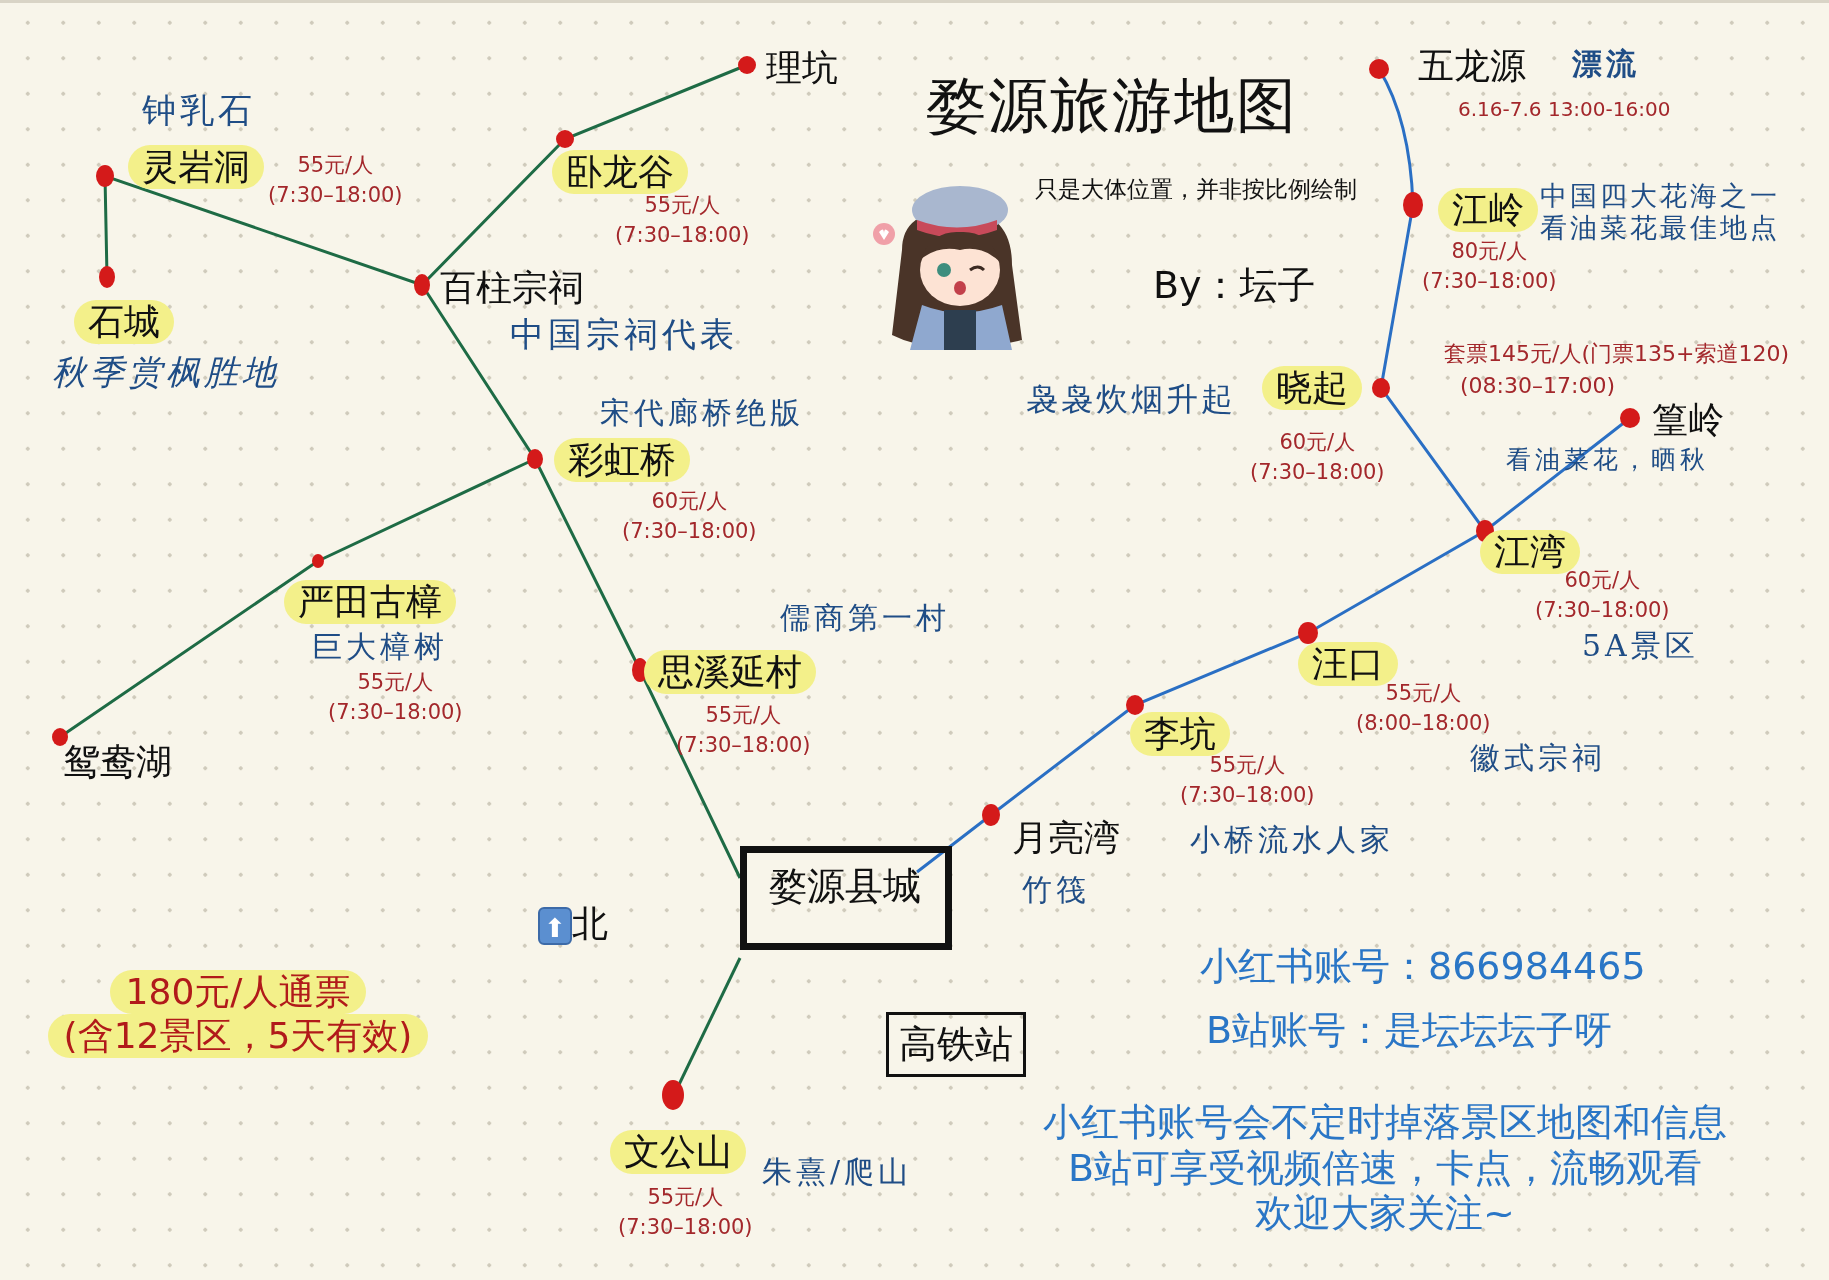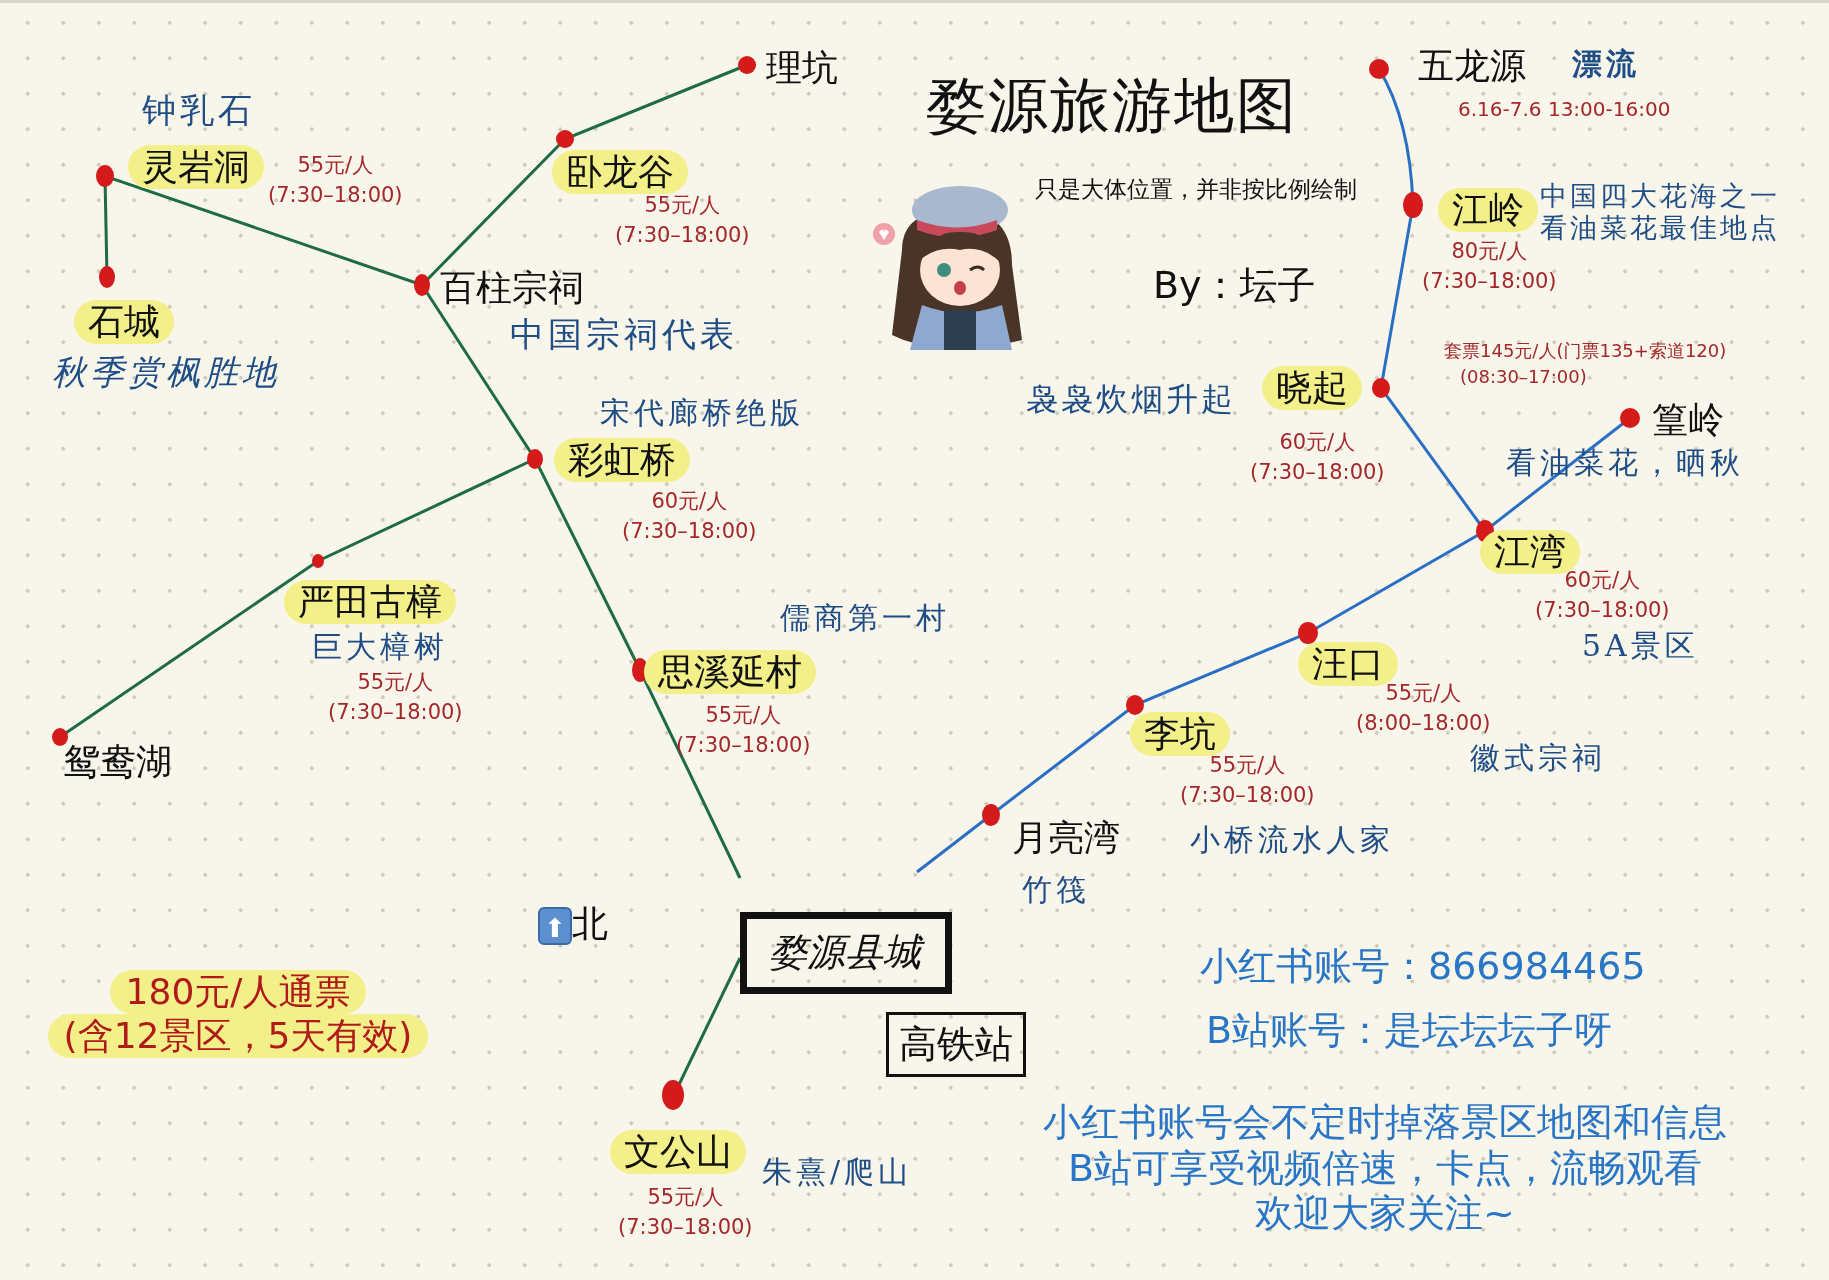--- a/index.html
+++ b/index.html
@@ -138,21 +138,21 @@
 <div class="abs name hl" style="left:644px;top:650px;">思溪延村</div>
 <div class="abs price" style="left:676px;top:700px;">
   <div>55元/人</div>
   <div>(7:30–18:00)</div>
 </div>
 
 <div class="abs" style="left:538px;top:900px;font-size:36px;color:#111;">
   <span class="north-icon">⬆</span><span>北</span>
 </div>
 
-<div class="abs boxed" style="left:740px;top:912px;width:212px;height:82px;font-style:italic;">
+<div class="abs boxed" style="left:740px;top:846px;width:212px;height:104px;">
   <span>婺源县城</span>
 </div>
 <div class="abs boxed-thin" style="left:886px;top:1012px;">
   <span>高铁站</span>
 </div>
 
 <div class="abs pass" style="left:28px;top:970px;width:420px;">
   <span>180元/人通票</span><br>
   <span>(含12景区，5天有效)</span>
 </div>
@@ -171,34 +171,34 @@
 <div class="abs name hl" style="left:1438px;top:188px;">江岭</div>
 <div class="abs note" style="left:1540px;top:180px;font-size:27px;letter-spacing:3px;line-height:1.2;">
   <div>中国四大花海之一</div>
   <div>看油菜花最佳地点</div>
 </div>
 <div class="abs price" style="left:1422px;top:236px;">
   <div>80元/人</div>
   <div>(7:30–18:00)</div>
 </div>
 
-<div class="abs price" style="left:1444px;top:338px;font-size:18px;text-align:left;">
+<div class="abs price" style="left:1444px;top:338px;font-size:22px;text-align:left;">
   <div>套票145元/人(门票135+索道120)</div>
   <div style="padding-left:16px;">(08:30–17:00)</div>
 </div>
 
 <div class="abs note" style="left:1026px;top:378px;font-size:32px;letter-spacing:3px;">袅袅炊烟升起</div>
 <div class="abs name hl" style="left:1262px;top:366px;">晓起</div>
 <div class="abs price" style="left:1250px;top:427px;">
   <div>60元/人</div>
   <div>(7:30–18:00)</div>
 </div>
 
 <div class="abs name" style="left:1652px;top:400px;">篁岭</div>
-<div class="abs note" style="left:1506px;top:443px;font-size:30px;">看油菜花，晒秋</div>
+<div class="abs note" style="left:1506px;top:443px;font-size:25px;">看油菜花，晒秋</div>
 
 <div class="abs name hl" style="left:1480px;top:530px;">江湾</div>
 <div class="abs price" style="left:1535px;top:565px;">
   <div>60元/人</div>
   <div>(7:30–18:00)</div>
 </div>
 <div class="abs note note-sm" style="left:1582px;top:626px;">5A景区</div>
 
 <div class="abs name hl" style="left:1298px;top:642px;">汪口</div>
 <div class="abs price" style="left:1356px;top:678px;">

